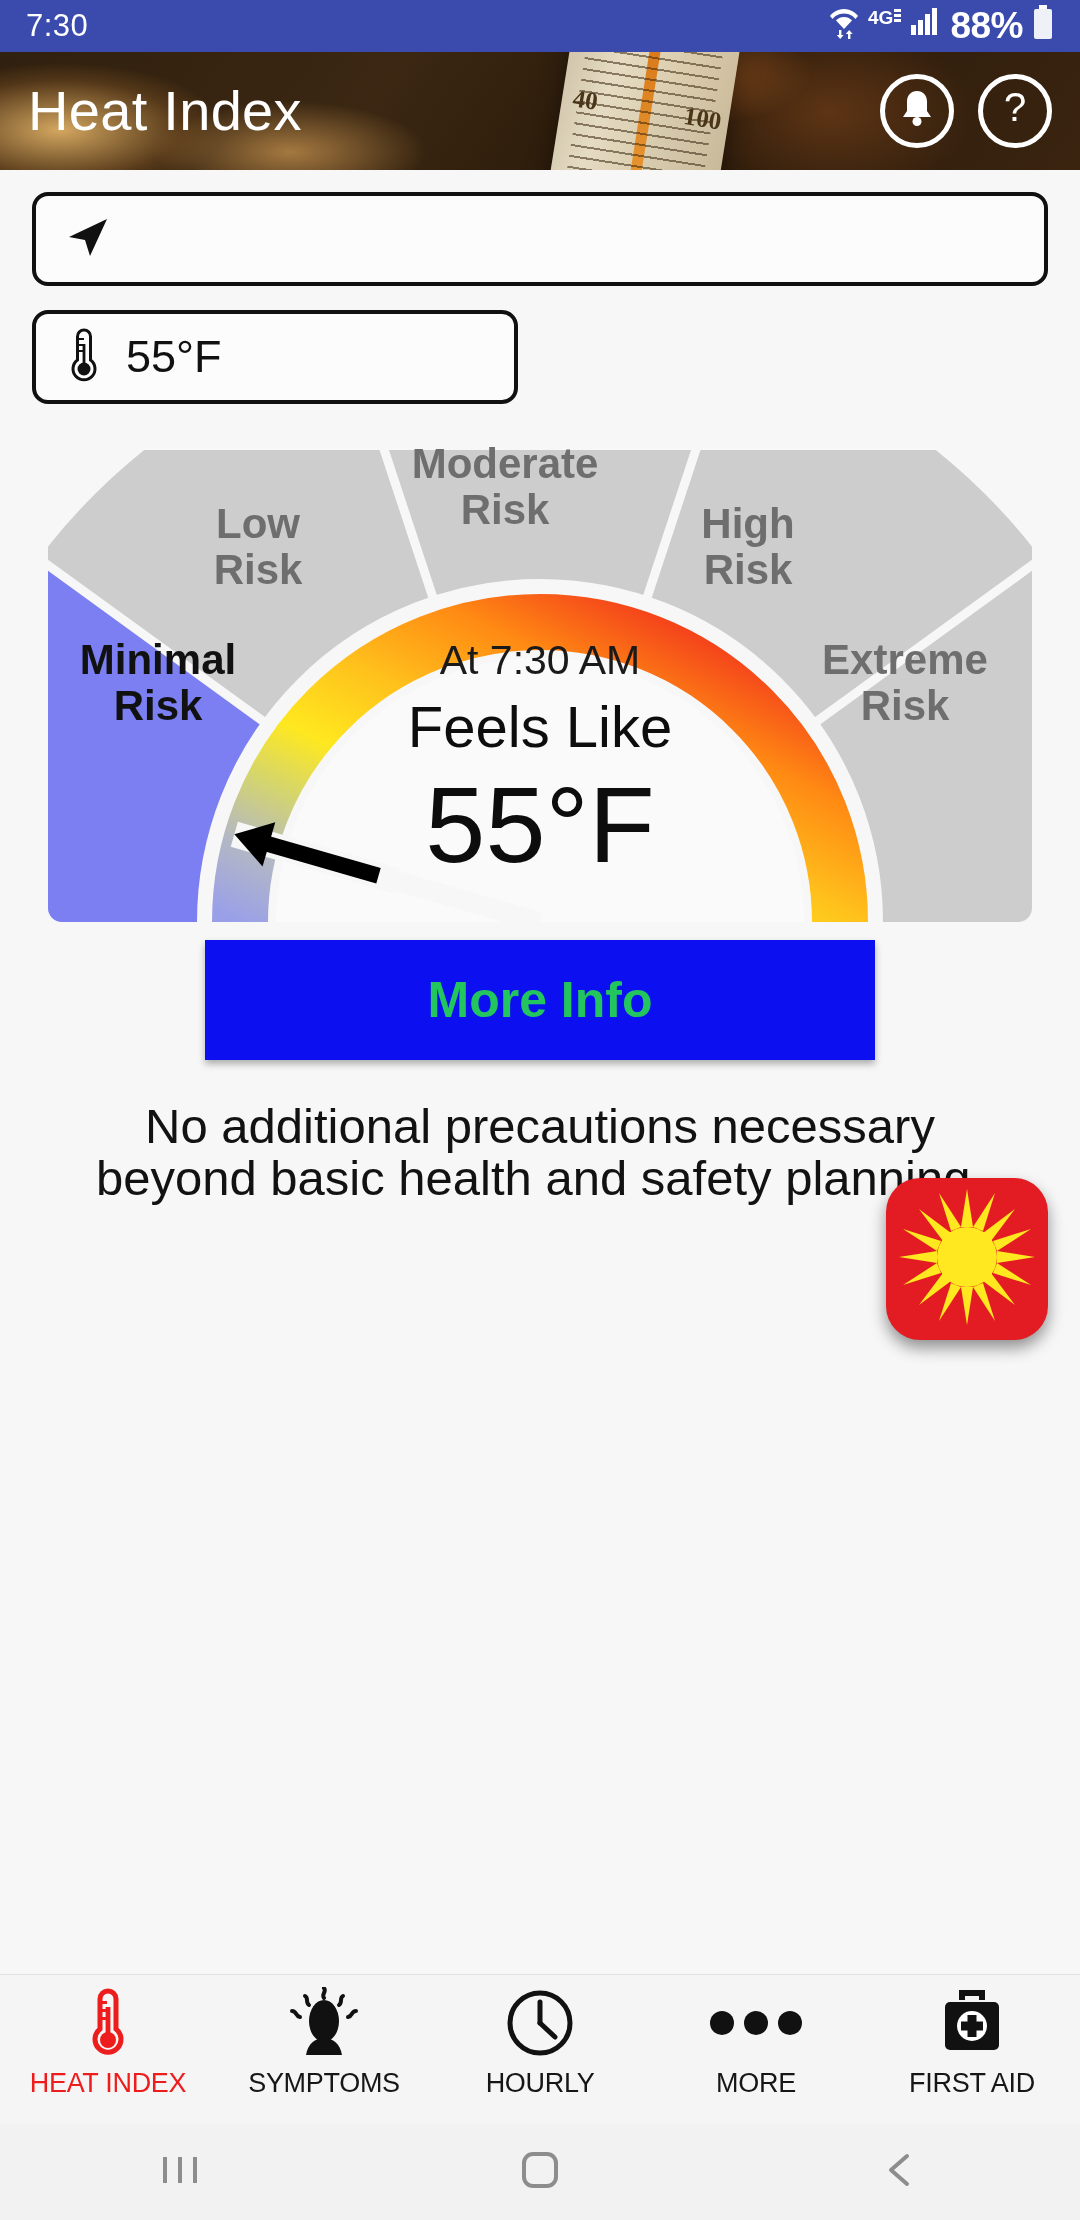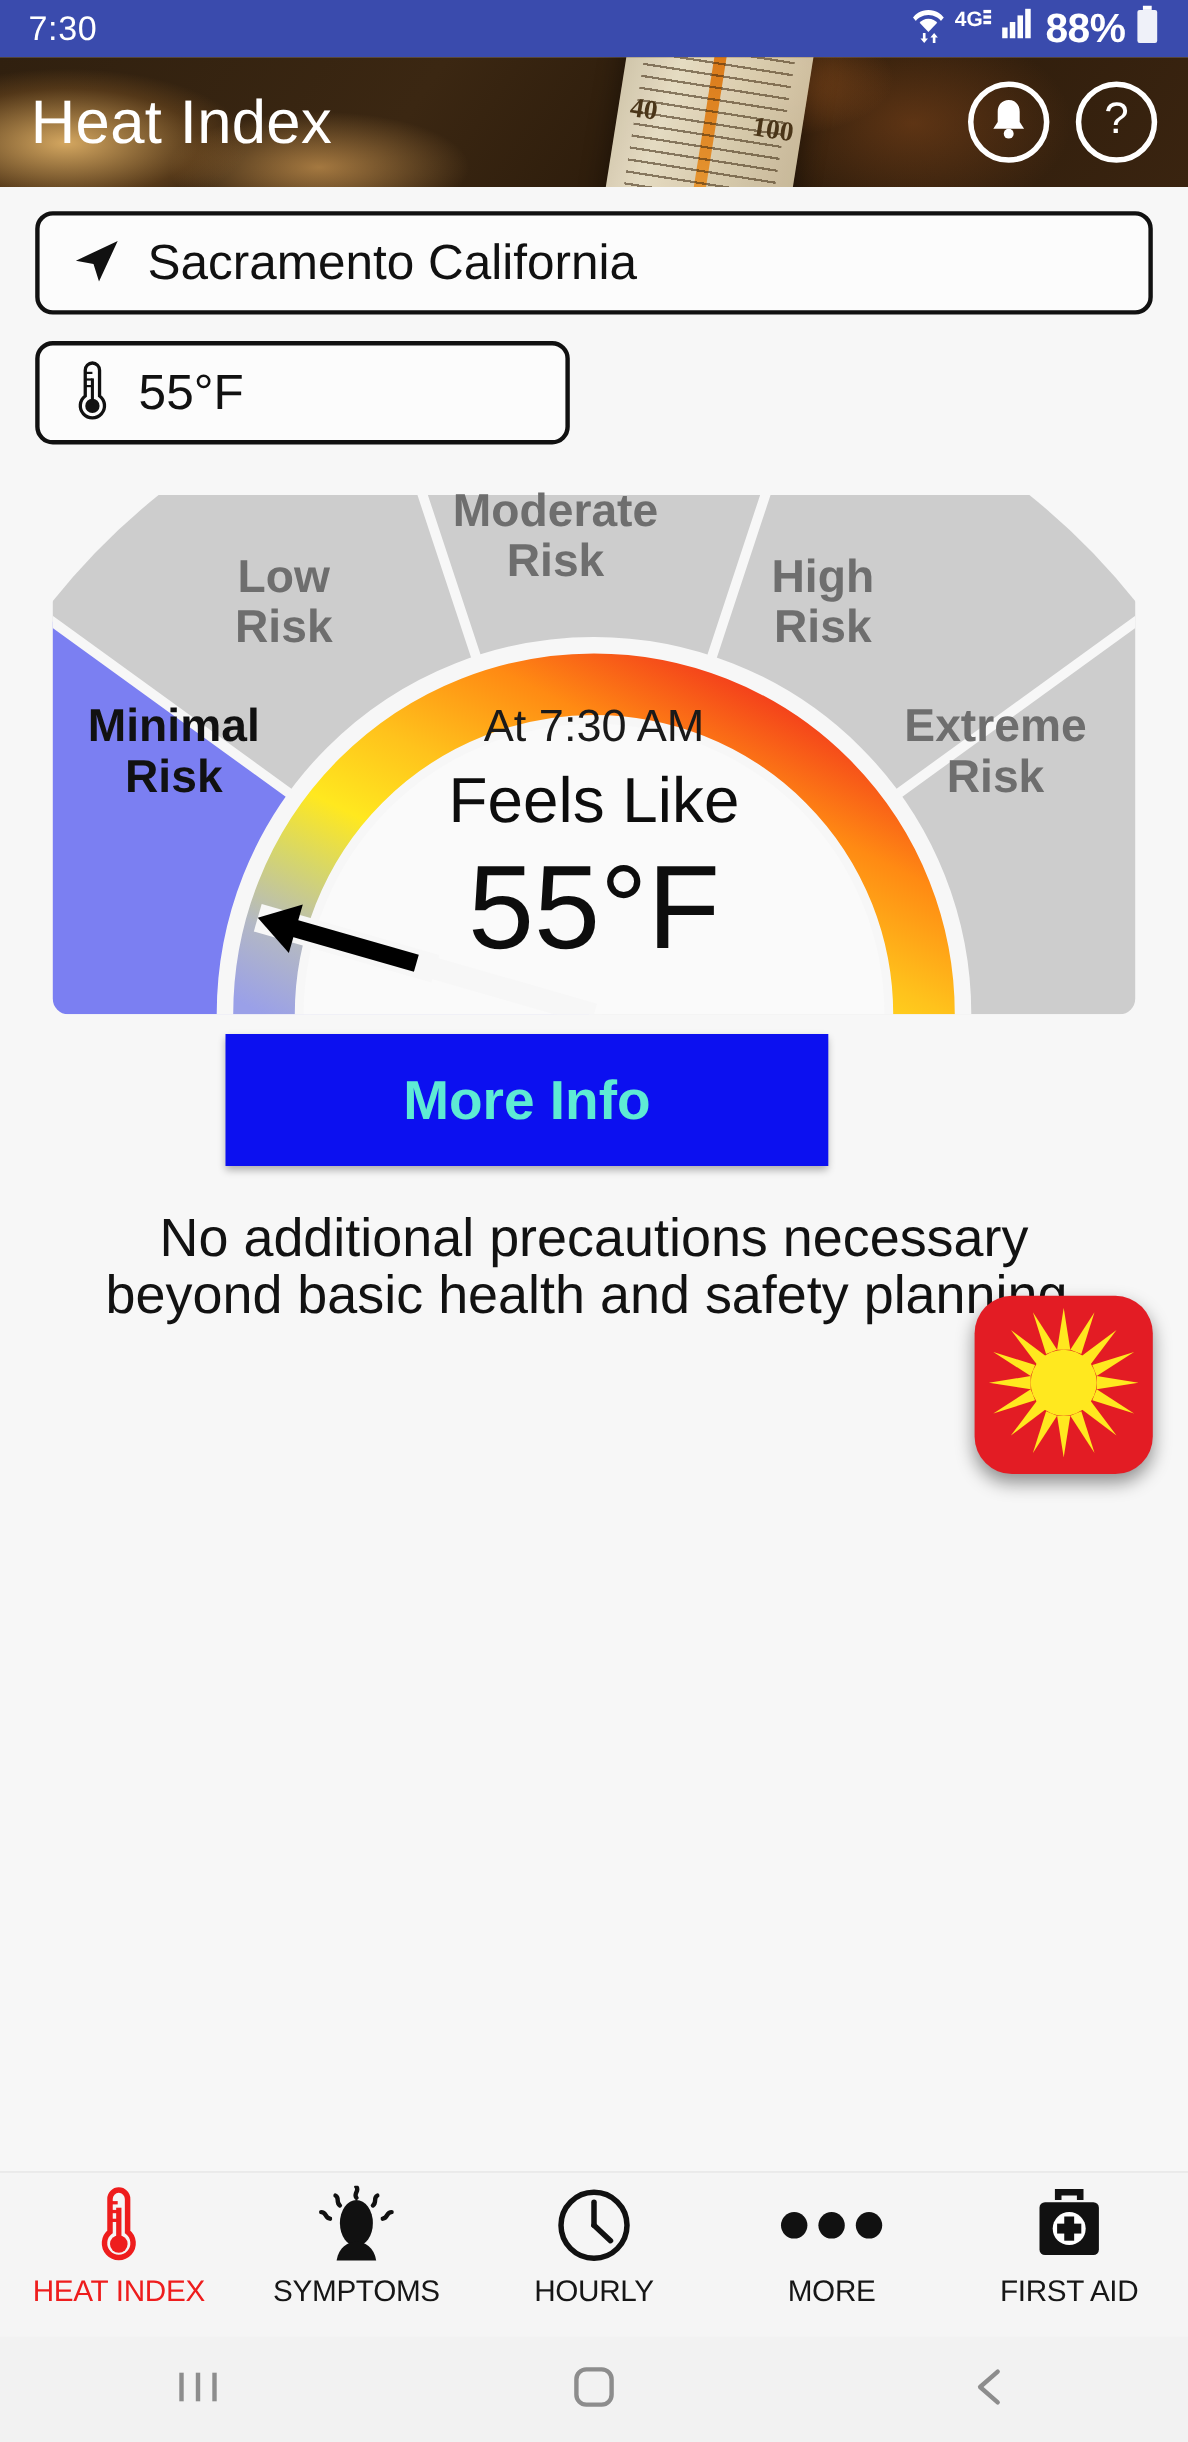--- a/index.html
+++ b/index.html
@@ -76,22 +76,22 @@
   .row2 { position:absolute; left:32px; top:140px; width:1016px; display:flex; gap:44px; }
   .small-field { width:486px; height:94px; }
   .small-val { font-size:45px; color:#111; }
 
   
   .gauge-wrap { position:absolute; left:48px; top:272px; width:984px; height:480px; }
   .gauge-svg { width:984px; height:480px; display:block; }
 
   
   .more-btn {
-    position:absolute; left:205px; top:770px; width:548px; height:120px;
-    background:#0c10f0; color:#5eead4; font-size:50px; font-weight:700;
+    position:absolute; left:205px; top:770px; width:670px; height:120px;
+    background:#0c10f0; color:#22c55e; font-size:50px; font-weight:700;
     display:flex; align-items:center; justify-content:center;
     border:none; box-shadow:0 4px 7px rgba(0,0,0,.30); cursor:pointer;
   }
   .precaution {
     position:absolute; left:78px; top:930px; width:924px;
     text-align:center; font-size:49px; line-height:1.07; color:#121212;
   }
 
   
   .fab {
@@ -189,21 +189,20 @@
 </div>
 
 <div class="content">
 
   <div class="field loc-field">
     <span>
       <svg width="48" height="48" viewBox="0 0 48 48">
         <path d="M43 6 L5 24 L21 27 L26 43 Z" fill="#111"></path>
       </svg>
     </span>
-    <span class="loc-text" title="Enter location">Sacramento California</span>
   </div>
 
   <div class="row2">
     <div class="field small-field">
       <span>
         <svg width="40" height="56" viewBox="0 0 40 56">
           <path d="M20 3 C16.4 3 13.5 5.9 13.5 9.5 L13.5 33 A11 11 0 1 0 26.5 33 L26.5 9.5 C26.5 5.9 23.6 3 20 3 Z" fill="none" stroke="#111" stroke-width="3"></path>
           <circle cx="20" cy="42" r="6.5" fill="#111"></circle>
           <rect x="18.6" y="17" width="2.8" height="24" fill="#111"></rect>
           <rect x="14" y="11" width="6" height="2" fill="#111"></rect>

